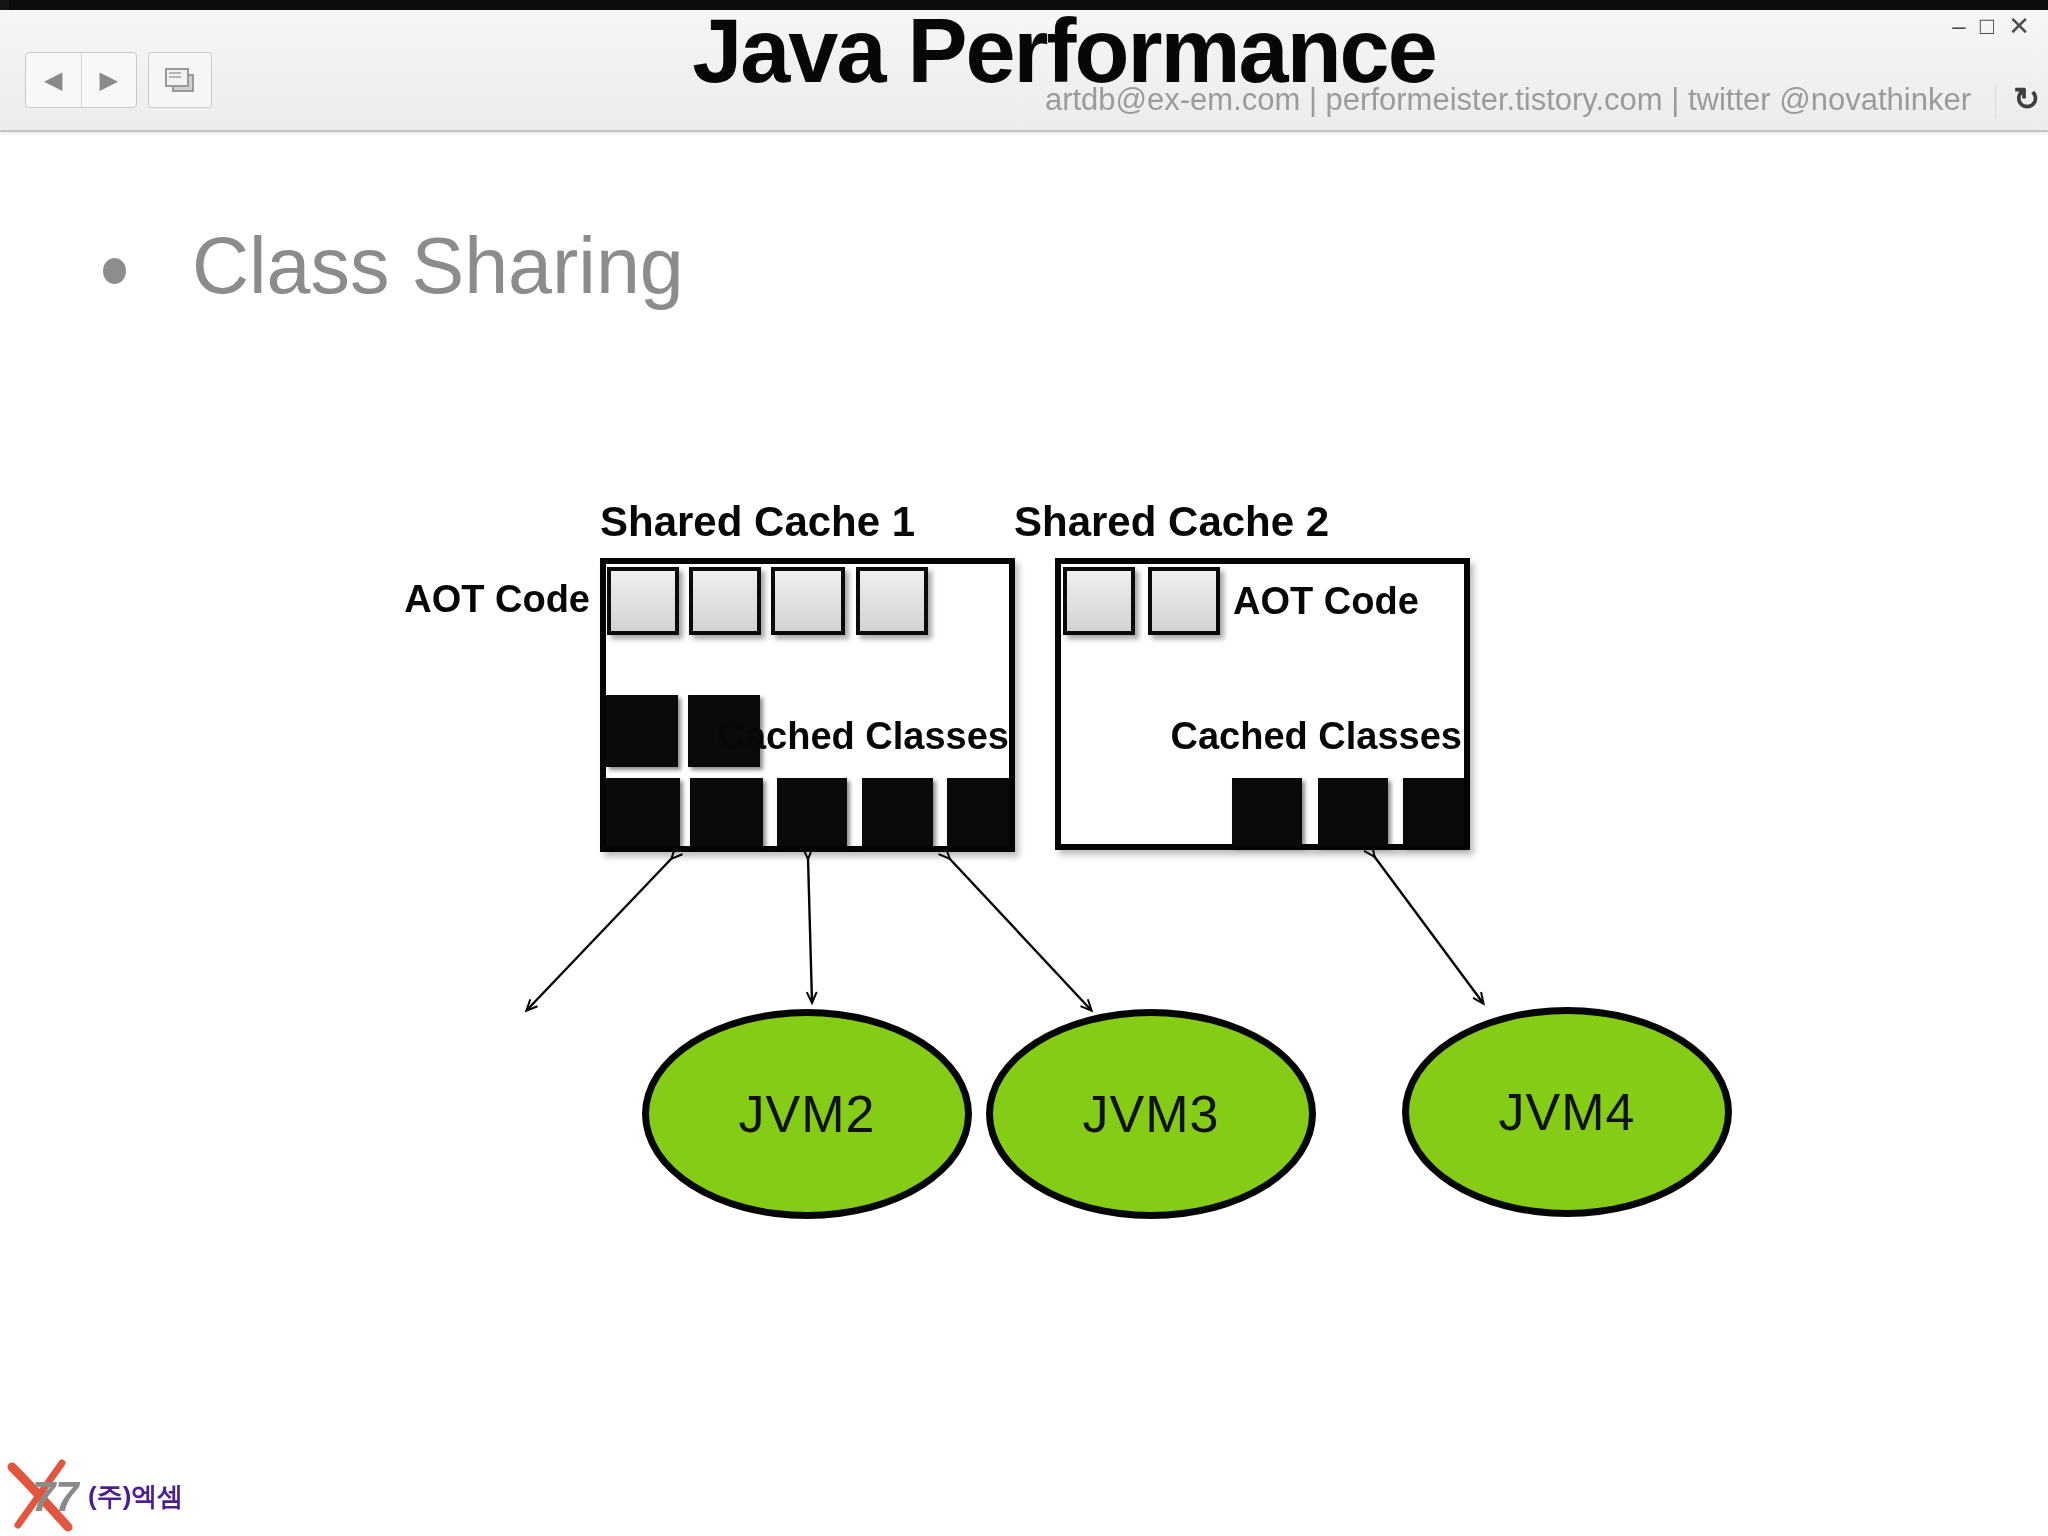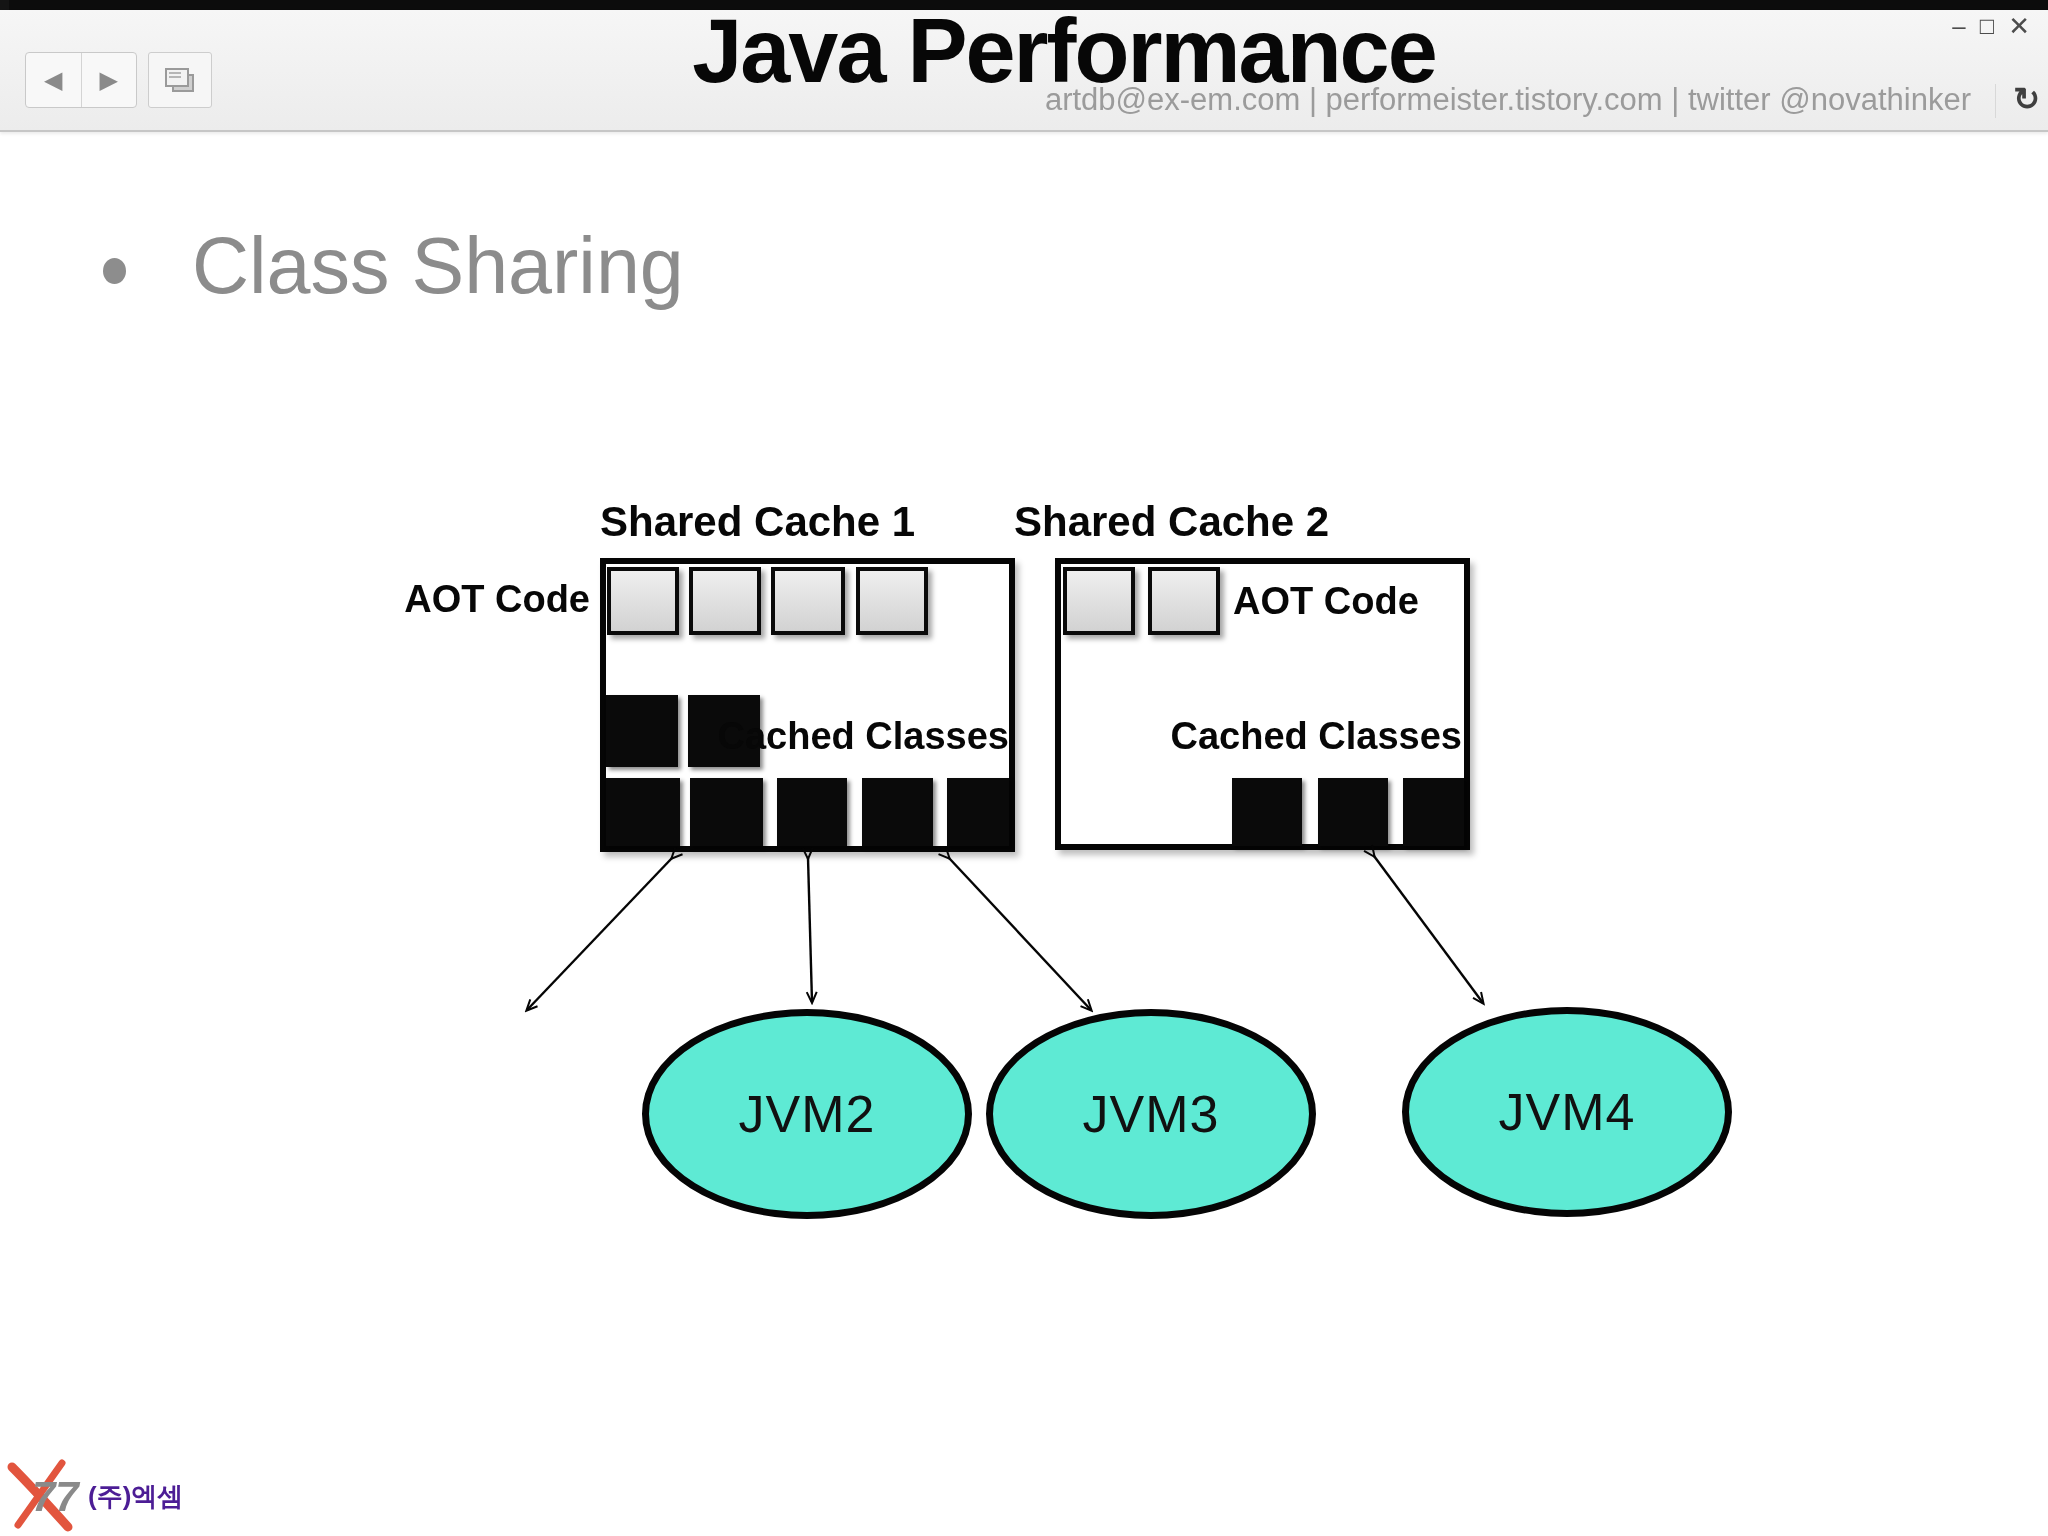--- a/index.html
+++ b/index.html
@@ -69,21 +69,21 @@
     border:4px solid #0a0a0a;box-shadow:4px 4px 5px rgba(0,0,0,0.35);
   }
   .sq.black{background:#0a0a0a;box-shadow:3px 3px 4px rgba(0,0,0,0.45);}
   .inbox-label{position:absolute;font-size:38px;font-weight:700;color:#070707;white-space:nowrap;}
   .aot-left{
     position:absolute;right:1458px;top:578px;font-size:38px;font-weight:700;
     color:#070707;white-space:nowrap;
   }
   .jvm{
     position:absolute;width:330px;height:210px;box-sizing:border-box;
-    border:7px solid #050505;border-radius:50%;background:#5eead4;
+    border:7px solid #050505;border-radius:50%;background:#84cc16;
     display:flex;align-items:center;justify-content:center;
     font-size:52px;color:#111;letter-spacing:1px;
   }
   .arrow-layer{position:absolute;left:0;top:0;pointer-events:none;}
   
   .logo{position:absolute;left:2px;top:1455px;width:260px;height:80px;}
   .logo-text{position:absolute;left:86px;top:24px;font-size:26px;font-weight:700;color:#4c1d95;white-space:nowrap;}
 </style>
 </head>
 <body>

